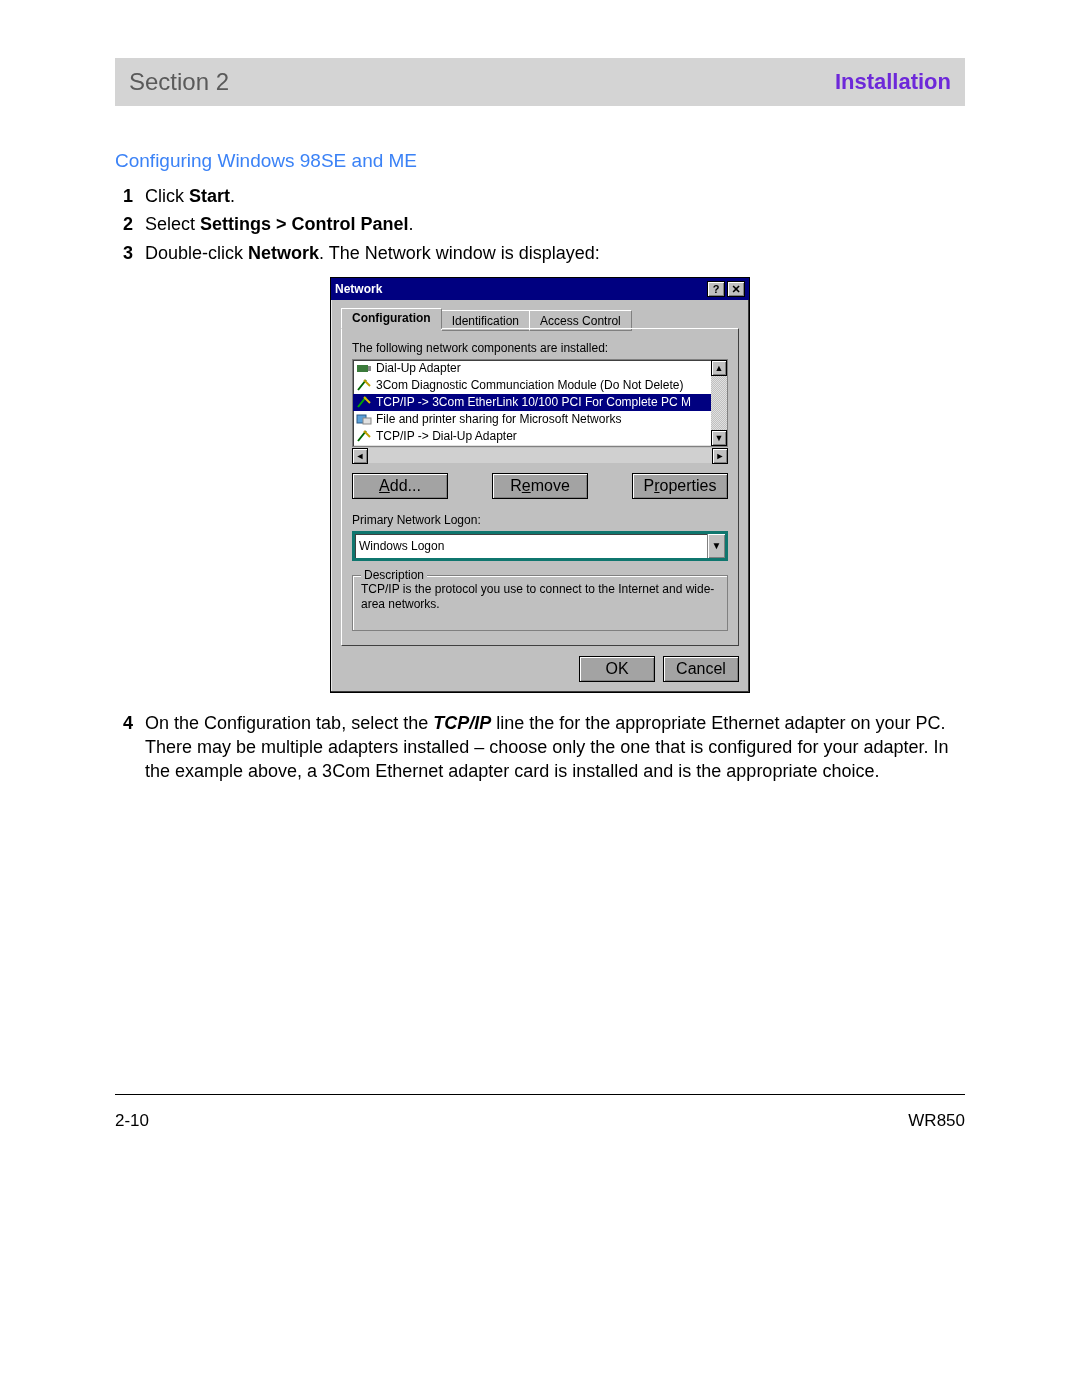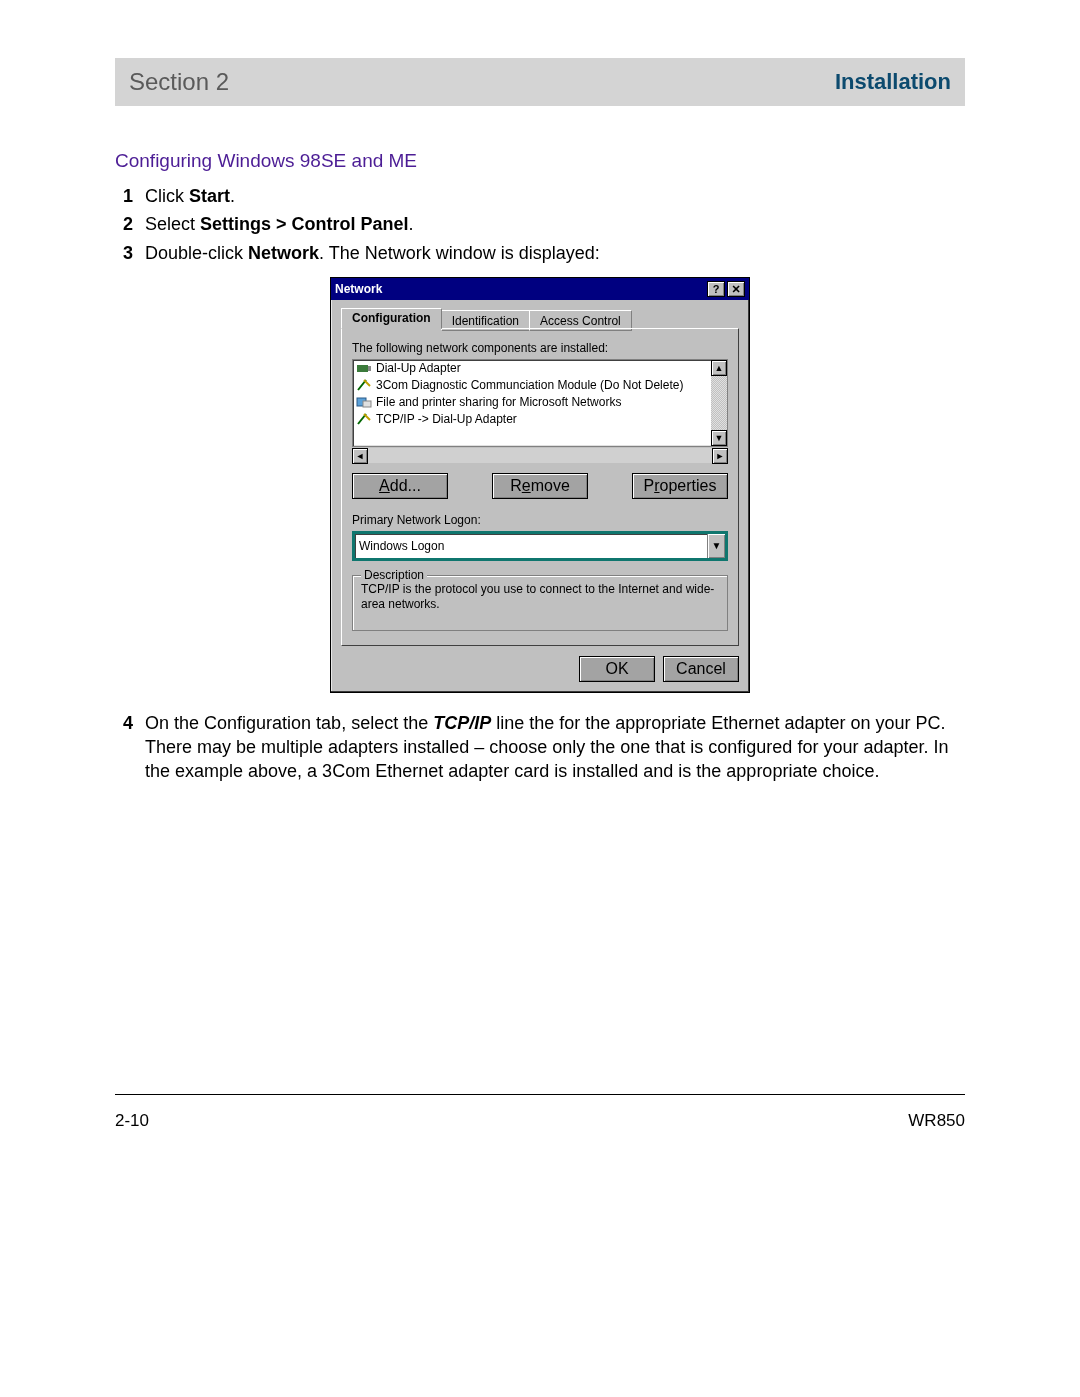--- a/index.html
+++ b/index.html
@@ -14,22 +14,22 @@
   }
   .header-bar {
     display: flex;
     justify-content: space-between;
     align-items: center;
     background: #d4d4d4;
     padding: 10px 14px;
     margin-bottom: 44px;
   }
   .header-left { font-size: 24px; color: #5a5a5a; }
-  .header-right { font-size: 22px; color: #0c4a6e; font-weight: bold; }
-  .subheading { color: #4c1d95; font-size: 19px; margin-bottom: 12px; }
+  .header-right { font-size: 22px; color: #6d28d9; font-weight: bold; }
+  .subheading { color: #3b82f6; font-size: 19px; margin-bottom: 12px; }
   ol.steps { list-style: none; padding-left: 8px; }
   ol.steps li { margin-bottom: 4px; line-height: 1.35; display: flex; }
   ol.steps li .num { font-weight: bold; width: 22px; flex: none; }
   ol.steps li .txt { flex: 1; }
   .b { font-weight: bold; }
   .bi { font-weight: bold; font-style: italic; }
   .screenshot-wrap { display: flex; justify-content: center; margin: 12px 0 18px 0; }
 
   
   .win98 {
@@ -234,20 +234,29 @@
               </div>
               <div class="row">
                 <span class="icon">
                   <svg width="16" height="14">
                       <line x1="2" y1="12" x2="10" y2="2" stroke="#006600" stroke-width="2"></line>
                       <line x1="8" y1="2" x2="14" y2="8" stroke="#c0a000" stroke-width="2"></line>
                     </svg>
                 </span>
                 <span>3Com Diagnostic Communciation Module (Do Not Delete)</span>
               </div>
+              <div class="row selected">
+                <span class="icon">
+                  <svg width="16" height="14">
+                      <line x1="2" y1="12" x2="10" y2="2" stroke="#00aa00" stroke-width="2"></line>
+                      <line x1="8" y1="2" x2="14" y2="8" stroke="#e0c000" stroke-width="2"></line>
+                    </svg>
+                </span>
+                <span>TCP/IP -&gt; 3Com EtherLink 10/100 PCI For Complete PC M</span>
+              </div>
               <div class="row">
                 <span class="icon">
                   <svg width="16" height="14">
                       <rect x="1" y="3" width="9" height="8" fill="#5aa0d8" stroke="#2a5a88"></rect>
                       <rect x="7" y="6" width="8" height="6" fill="#e0e0e0" stroke="#888"></rect>
                     </svg>
                 </span>
                 <span>File and printer sharing for Microsoft Networks</span>
               </div>
               <div class="row">

